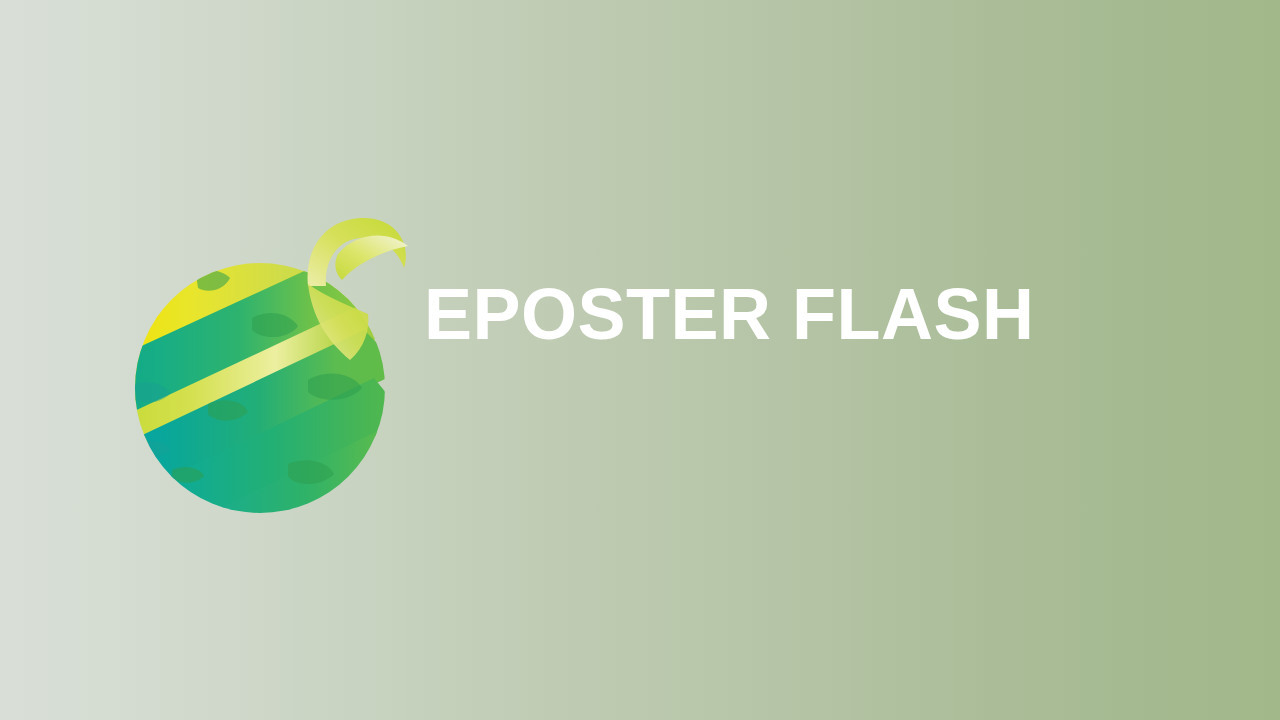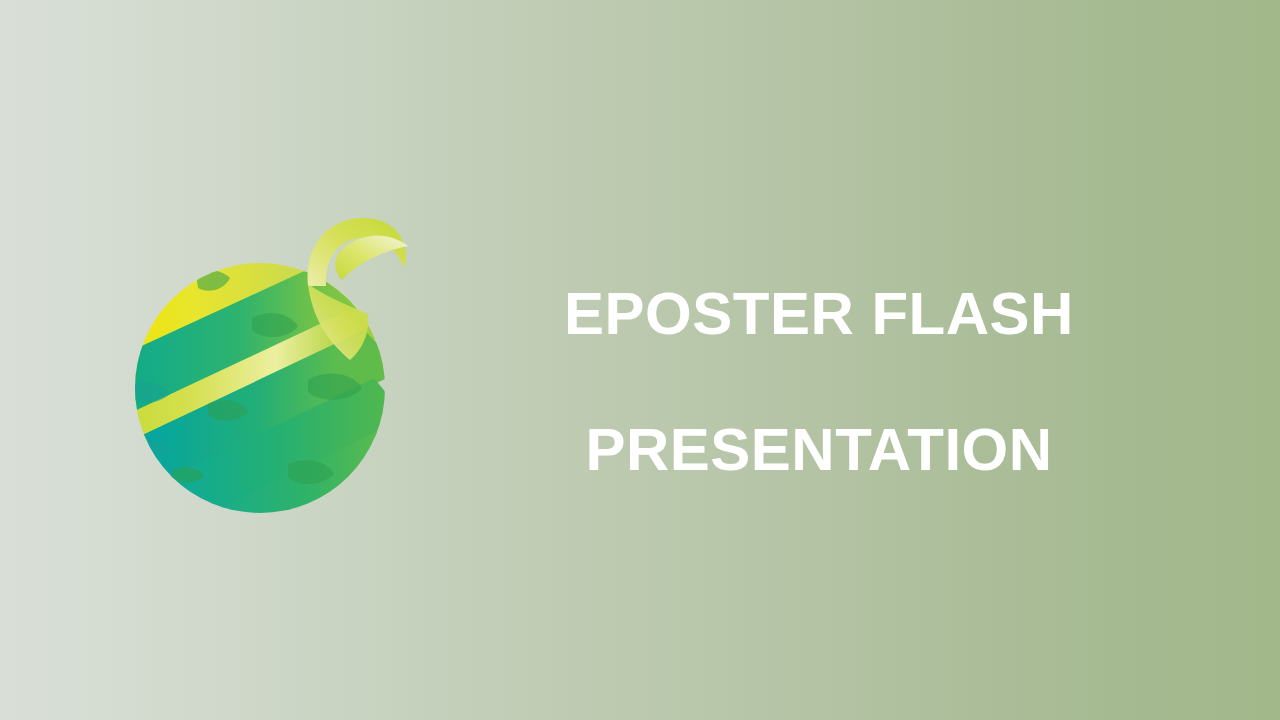--- a/index.html
+++ b/index.html
@@ -47,26 +47,25 @@
   #title-block {
     position: absolute;
     left: 424px;
     top: 246px;
     width: 790px;
   }
   .title-line {
     color: #ffffff;
     font-family: "Liberation Sans", sans-serif;
     font-weight: bold;
-    font-size: 60px;
+    font-size: 72px;
     line-height: 136px;
     letter-spacing: 0.5px;
     white-space: nowrap;
     text-transform: uppercase;
-    text-align: center;
   }
 </style>
 </head>
 <body>
 
 <div id="slide">
 
   <div id="logo-mark">
     <svg viewBox="0 0 300 320" xmlns="http://www.w3.org/2000/svg" aria-hidden="true">
       <defs>
@@ -195,16 +194,15 @@
         <path d="M 226 56 C 244 34 276 32 296 48 C 274 52 246 64 230 82
                  C 222 74 222 64 226 56 Z" fill="url(#gLeaf)"></path>
         <path d="M 196 86 C 200 118 214 142 238 162 C 252 150 258 132 256 116
                  C 238 108 216 100 196 86 Z" fill="url(#gStem)" opacity="0.9"></path>
       </g>
     </svg>
   </div>
 
   <div id="title-block">
     <div class="title-line">EPOSTER FLASH</div>
-    <div class="title-line">PRESENTATION</div>
   </div>
 
 </div>
 
 </body></html>

